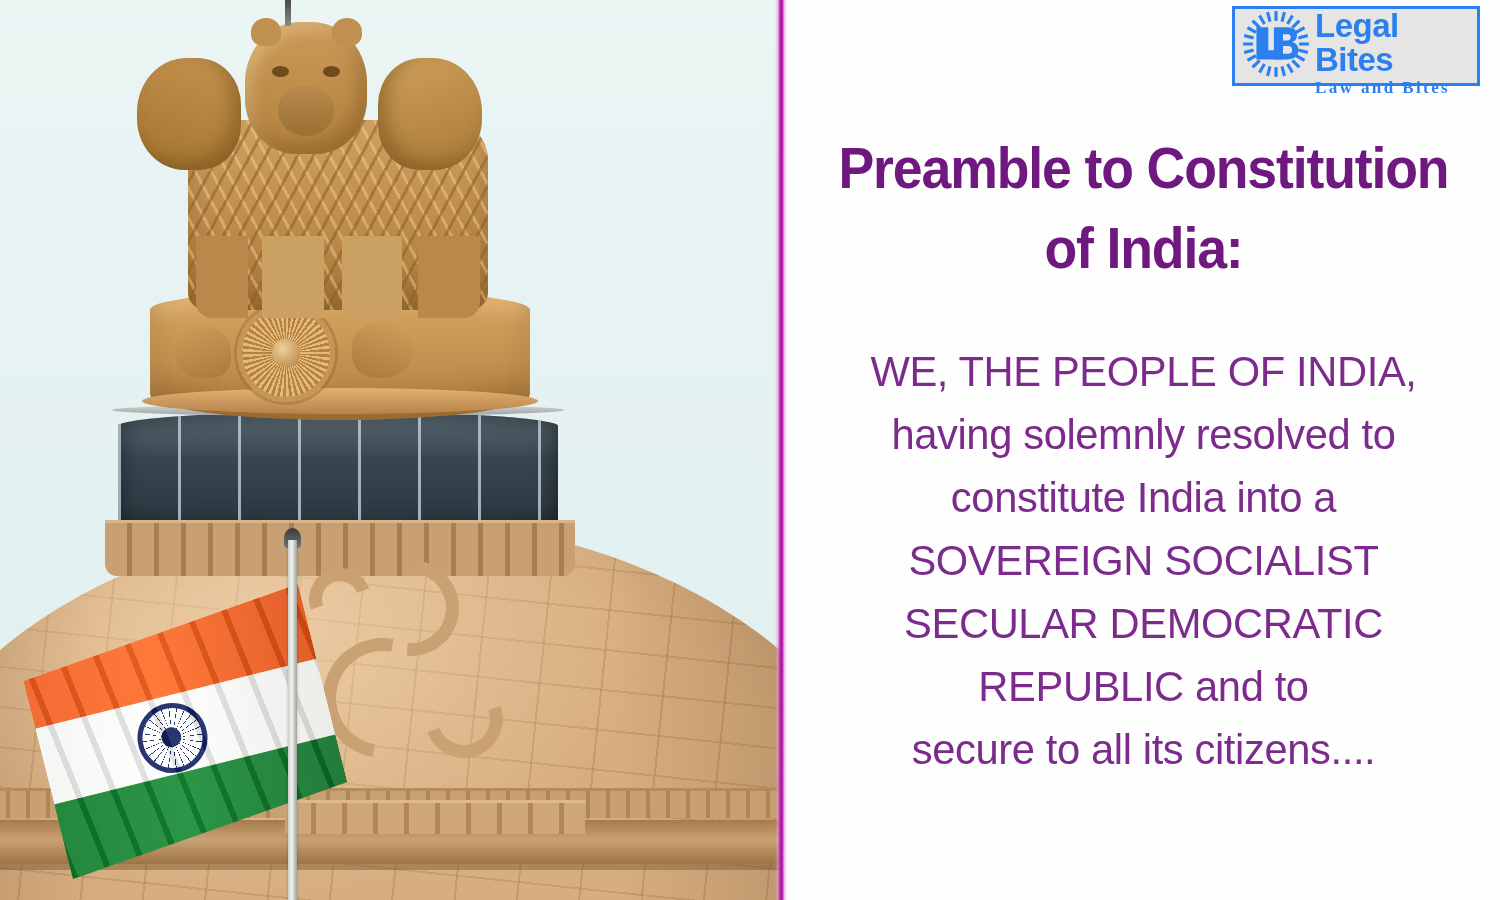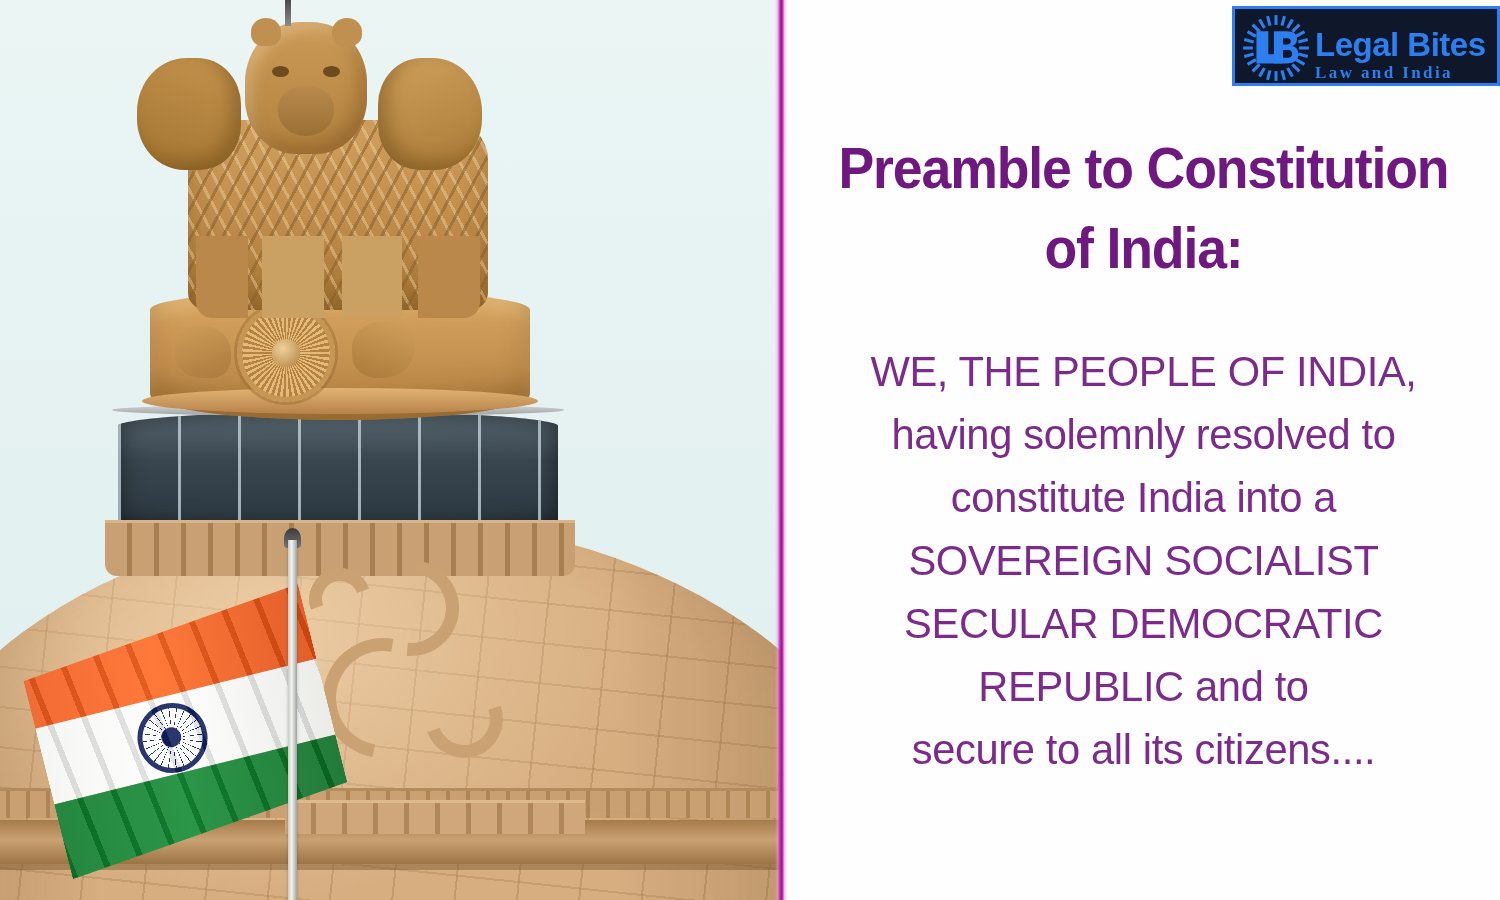--- a/index.html
+++ b/index.html
@@ -255,25 +255,25 @@
     line-height:63px;
     letter-spacing:-0.4px;
     color:#7c2b8d;
     transform:scaleX(.97);
     transform-origin:50% 0;
     white-space:pre-line;
   }
 
   
   #logo-badge {
-    position:absolute; left:1232px; top:6px; width:268px; height:80px;
+    position:absolute; left:1232px; top:6px; width:248px; height:80px;
     border:3px solid #2b7fee;
-    background:#0f172a;
+    background:#e5e5e5;
     z-index:10;
-    display:flex; align-items:flex-end;
+    display:flex; align-items:flex-start;
   }
   #logo-mark { width:70px; height:70px; margin-left:6px; flex:0 0 auto; }
   #logo-text { display:flex; flex-direction:column; justify-content:center; margin-left:4px; }
   #logo-title {
     font-family:"Liberation Sans", sans-serif;
     font-weight:bold; font-size:33px; line-height:34px;
     color:#2b7fee; letter-spacing:-0.5px;
   }
   #logo-tagline {
     font-family:"Liberation Serif", serif;
@@ -385,17 +385,17 @@
       </g>
       <g fill="#2b7fee">
         <path d="M22 26 h17 v33 h20 v13 H22 Z"></path>
         <path d="M47 26 h19 q14 0 14 11 q0 8 -7 10 q9 2 9 12 q0 13 -16 13 H47 Z
                  M60 36 v9 h6 q5 0 5 -4.5 q0 -4.5 -5 -4.5 Z
                  M60 53 v11 h7 q6 0 6 -5.5 q0 -5.5 -6 -5.5 Z"></path>
       </g>
     </svg>
     <div id="logo-text">
       <div id="logo-title">Legal Bites</div>
-      <div id="logo-tagline">Law and India</div>
+      <div id="logo-tagline">Law and Bites</div>
     </div>
   </div>
 
 </div>
 
 </body></html>

